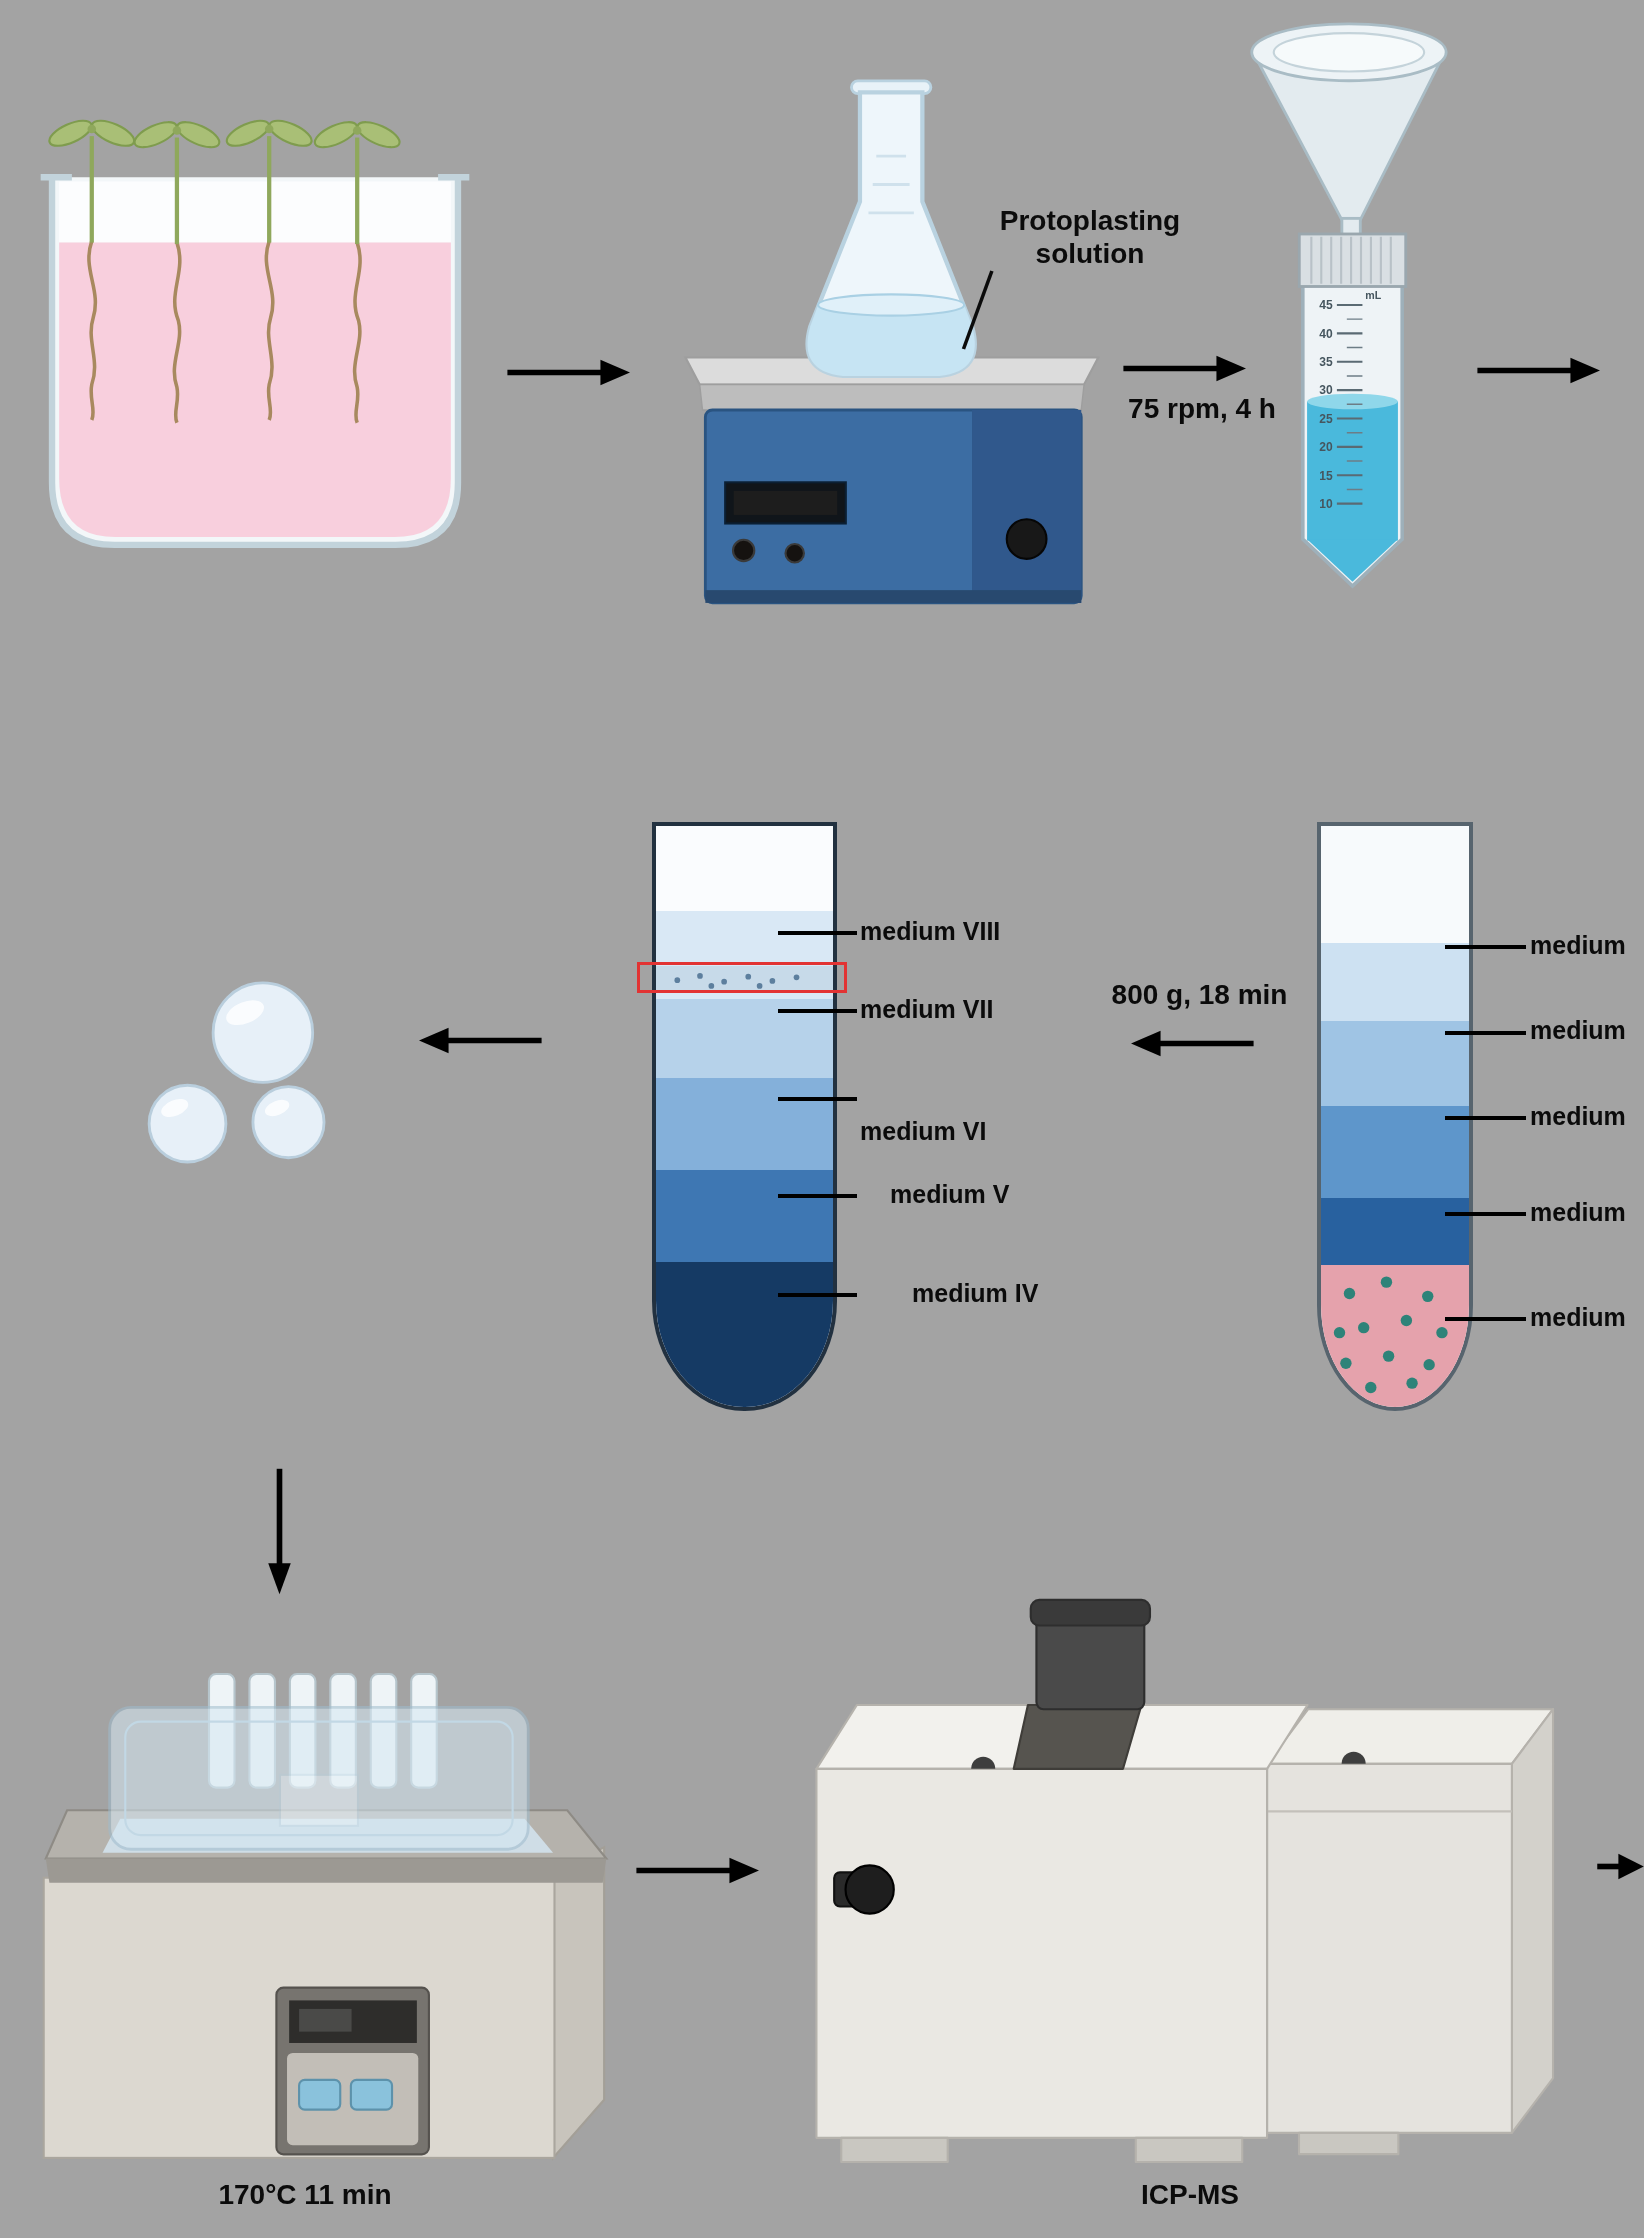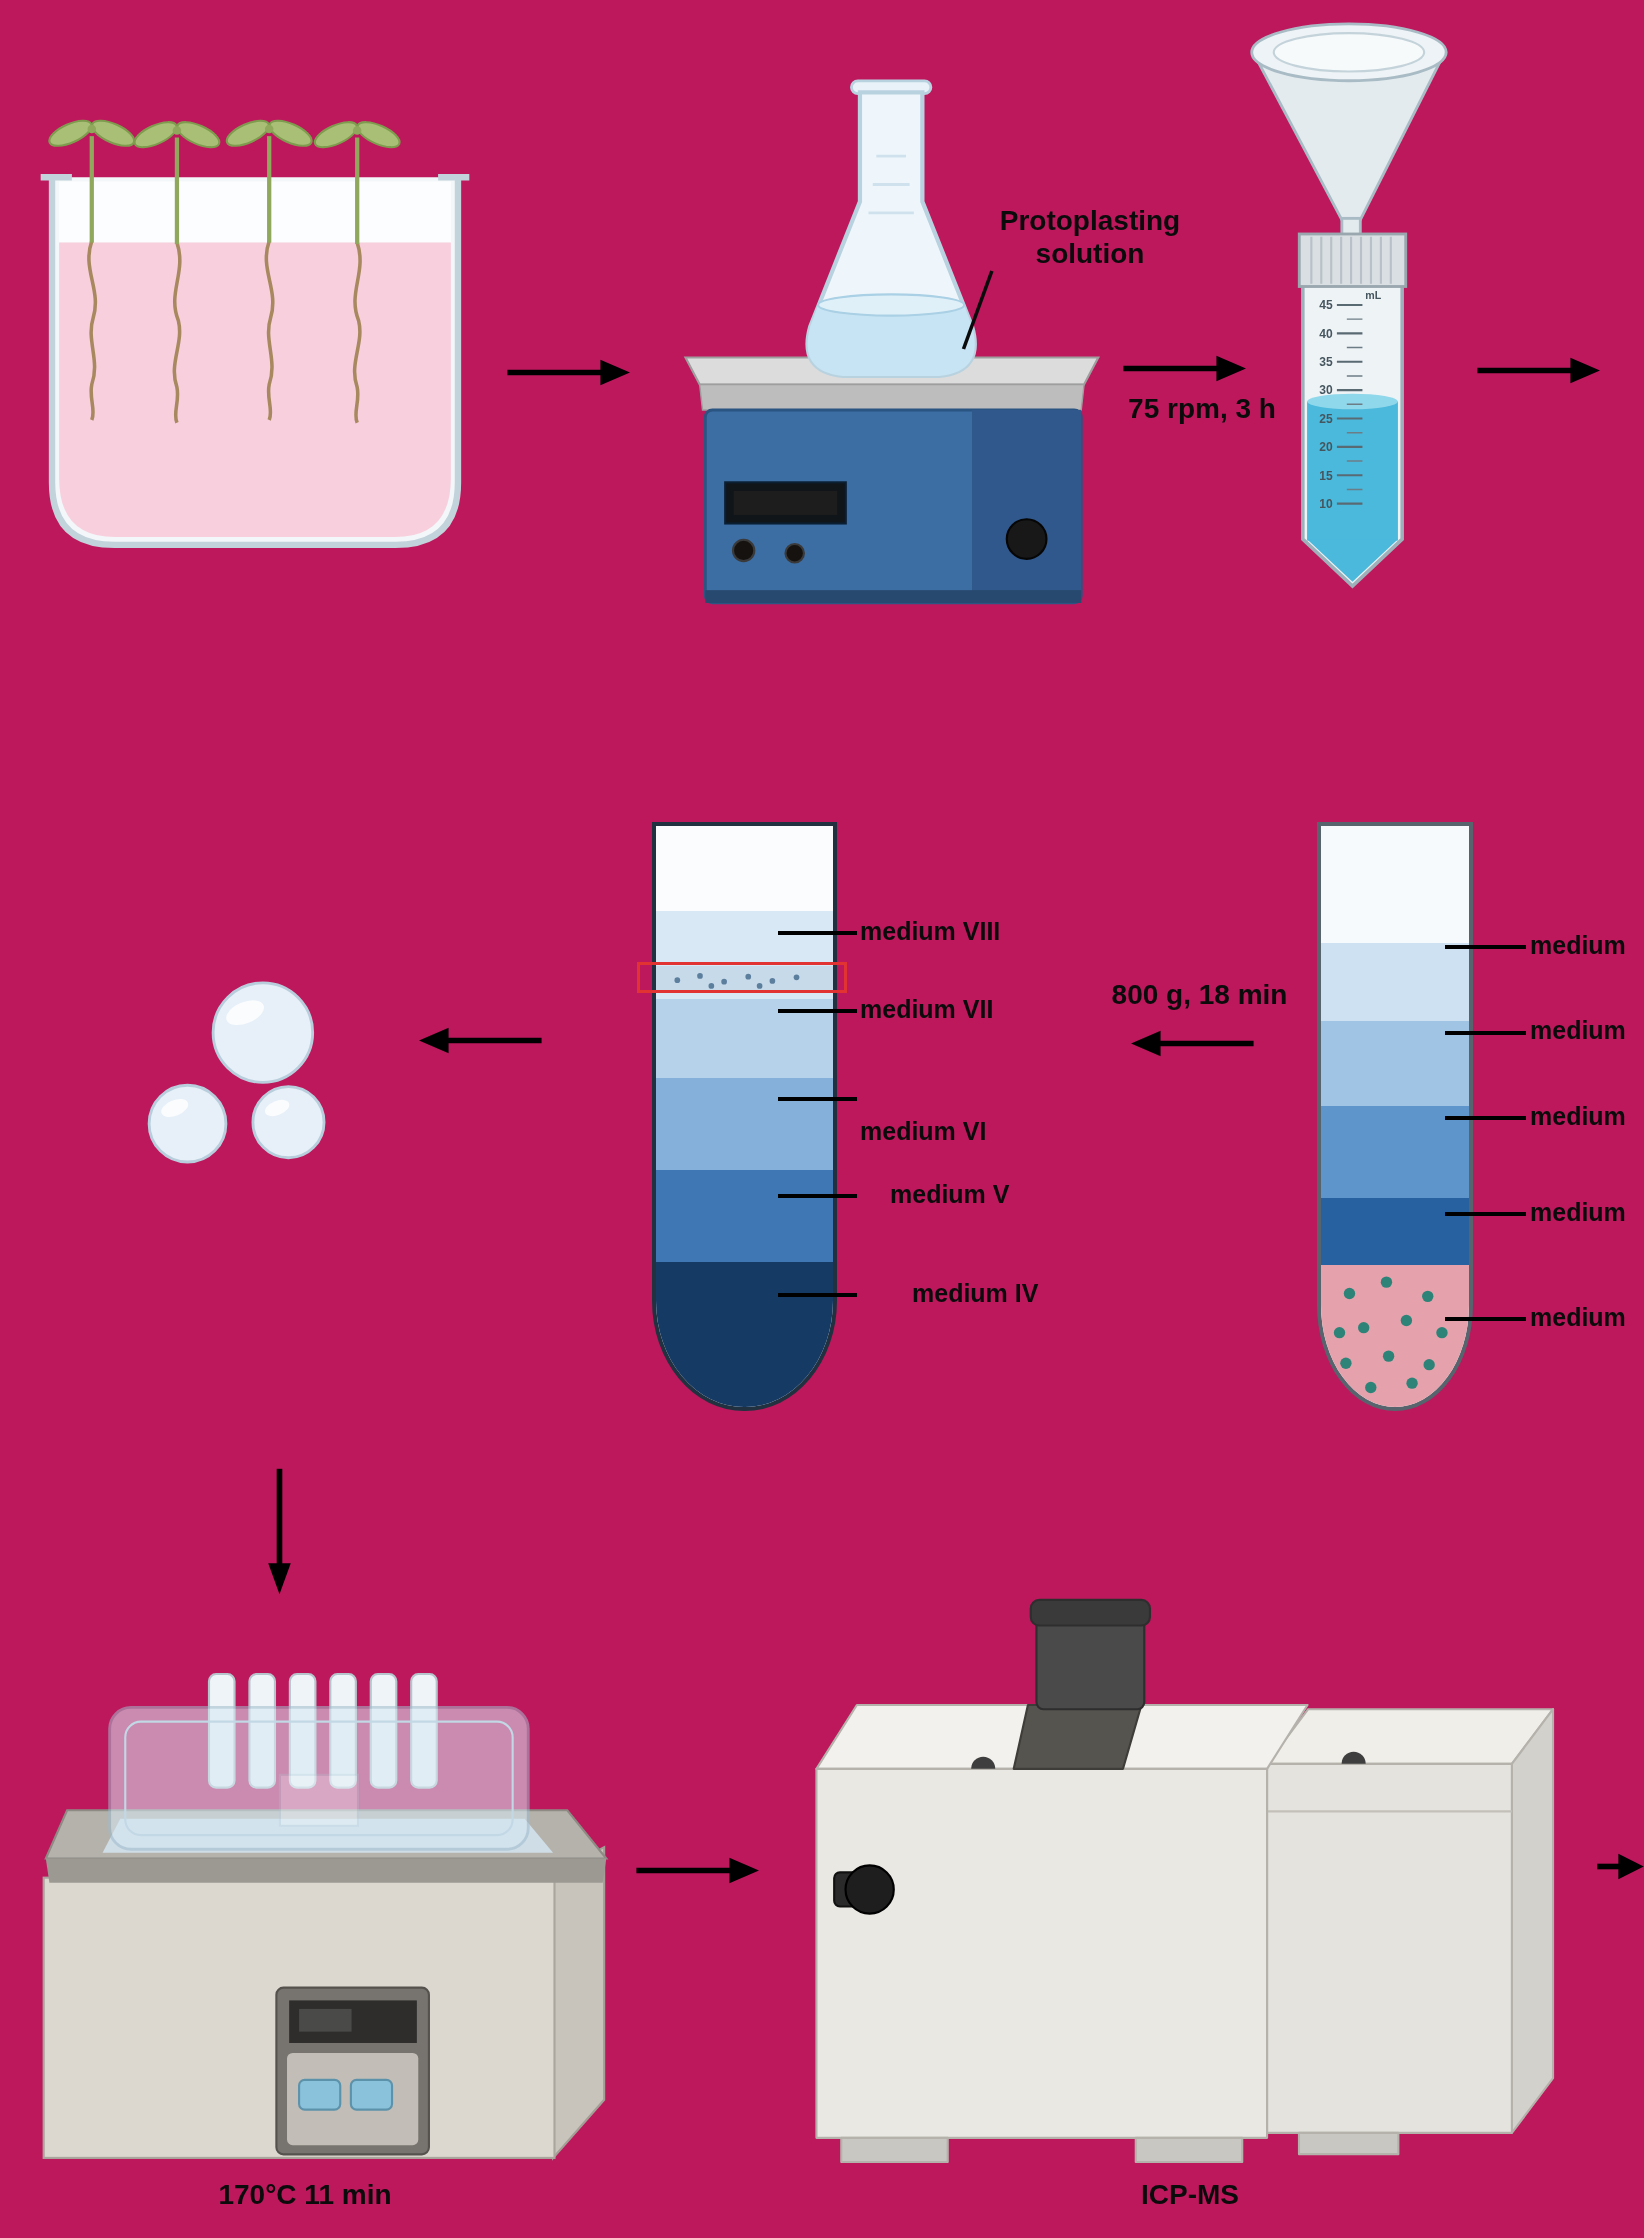--- a/index.html
+++ b/index.html
@@ -1,18 +1,18 @@
 <!DOCTYPE html>
 <html style="font-size:11.4px"><head>
 <meta charset="utf-8">
 <style>
   *{margin:0;padding:0;box-sizing:border-box}
   html,body{background:#fff}
   body{font-family:"Liberation Sans","DejaVu Sans",sans-serif;color:#000}
-  #canvas{position:relative;width:1645px;height:2239px;overflow:hidden;background:#be185d}
+  #canvas{position:relative;width:1645px;height:2239px;overflow:hidden;background:#a3a3a3}
   .abs{position:absolute}
   .cond{position:absolute;font-size:28px;font-weight:bold;white-space:pre-line;text-align:center;line-height:1.18;color:#0b0b0b}
   .mlabel{position:absolute;font-size:25px;font-weight:bold;white-space:nowrap;color:#0b0b0b}
   .ptr{position:absolute;height:4.3px;background:#000}
   .tube{position:absolute;display:flex;flex-direction:column;background:#fff;overflow:hidden}
   .tube .layer{flex:0 0 auto;width:100%;position:relative}
   .tube .fill{flex:1 1 auto;width:100%;position:relative}
   #fraction-tube{left:652px;top:822px;width:185px;height:589px;border:4.3px solid #223140;
                  border-radius:0 0 92px 92px / 0 0 110px 110px}
   #gradient-tube{left:1317px;top:822px;width:156px;height:589px;border:4.3px solid #57646e;
@@ -93,21 +93,21 @@
     <line x1="448" y1="282" x2="408" y2="392" stroke="#0b0b0b" stroke-width="5"></line>
   </svg>
 
   <div class="cond" style="left:948px;top:204px;width:284px">Protoplasting
 solution</div>
 
   <svg class="abs" style="left:1120px;top:353px" width="128" height="31" viewBox="0 0 180 44">
     <path d="M4,22 H140" stroke="#000" stroke-width="8"></path>
       <polygon points="136,4 178,22 136,40" fill="#000"></polygon>
   </svg>
-  <div class="cond" style="left:1085px;top:392px;width:234px">75 rpm, 3 h</div>
+  <div class="cond" style="left:1085px;top:392px;width:234px">75 rpm, 4 h</div>
 
   <svg class="abs" style="left:1246px;top:14px" width="213" height="589" viewBox="0 0 300 830">
 
     <g>
       <polygon points="10,54 280,54 161,290 135,290" fill="#e3ebef" stroke="#a9bcc5" stroke-width="4"></polygon>
       <rect x="135" y="288" width="26" height="70" fill="#e3ebef" stroke="#a9bcc5" stroke-width="4"></rect>
       <ellipse cx="145" cy="54" rx="137" ry="40" fill="#edf3f6" stroke="#a9bcc5" stroke-width="4"></ellipse>
       <ellipse cx="145" cy="54" rx="106" ry="27" fill="#f6fafb" stroke="#c4d3da" stroke-width="3"></ellipse>
     </g>
 

